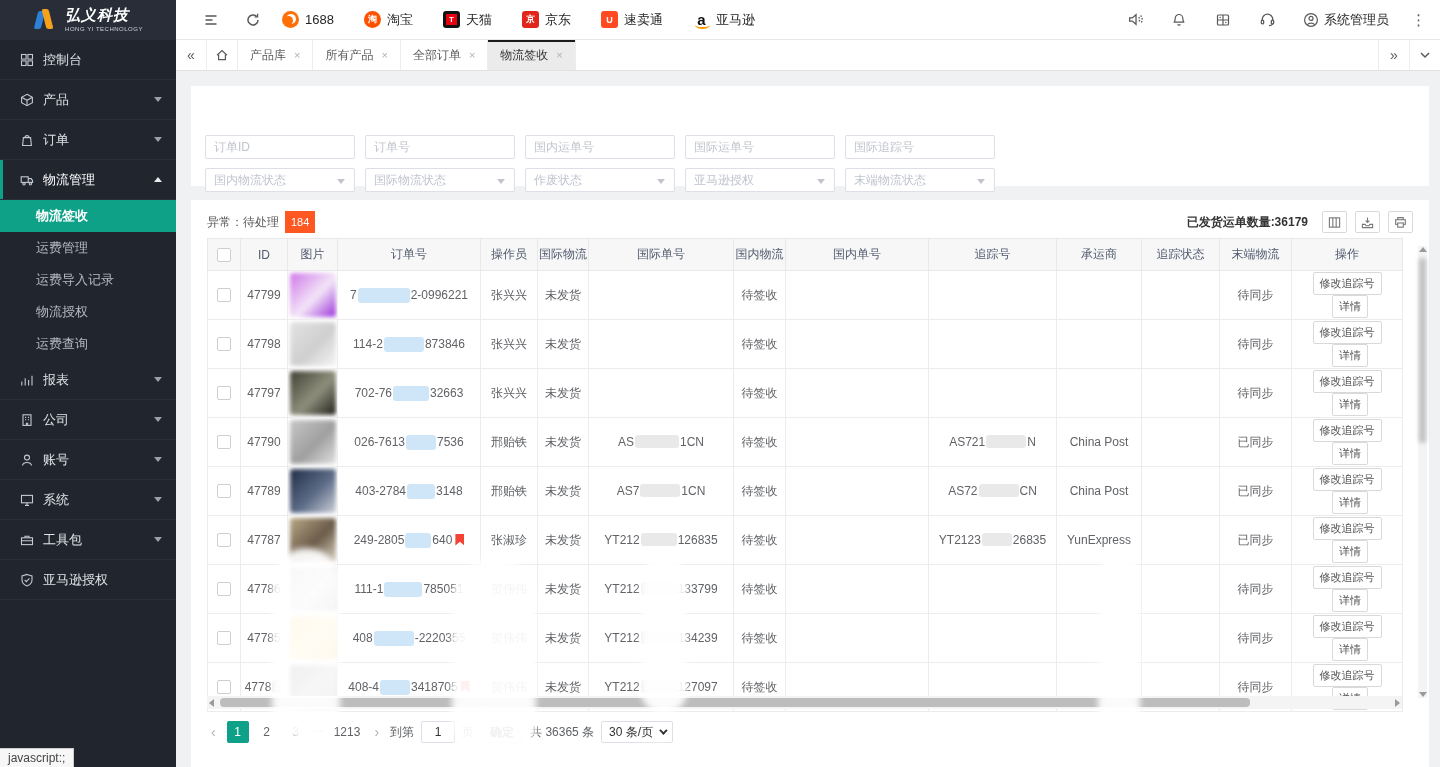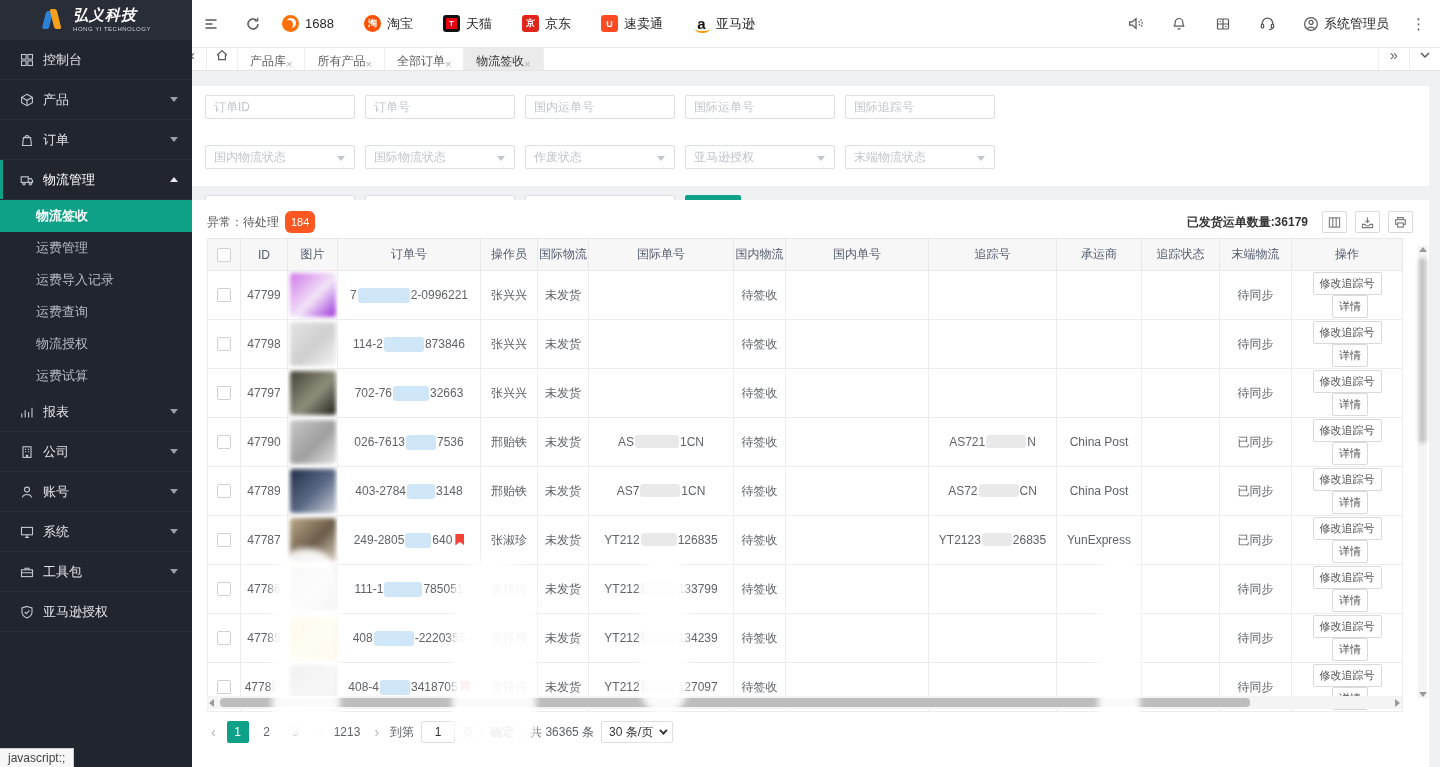--- a/index.html
+++ b/index.html
@@ -1,20 +1,20 @@
 <!DOCTYPE html>
 <html><head>
 <meta charset="utf-8">
 <style>
   * { box-sizing: border-box; margin: 0; padding: 0; }
   html,body { width:1440px; height:767px; overflow:hidden; }
   body { font-family:"Liberation Sans", sans-serif; background:#f0f1f2; position:relative; font-size:12px; color:#333; }
 
   
-  .sidebar { position:absolute; left:0; top:0; bottom:0; width:192px; background:#21252e; z-index:10; }
+  .sidebar { position:absolute; left:0; top:0; bottom:0; width:176px; background:#21252e; z-index:10; }
   .logo { height:40px; background:#282d37; display:flex; align-items:center; justify-content:center; gap:6px; }
   .logo-mark { width:26px; height:26px; position:relative; flex:0 0 auto; }
   .logo-mark i { position:absolute; width:7px; height:18px; border-radius:2px; }
   .logo-mark .b1 { background:#2e7fd6; left:3px; top:4px; transform:skewX(-14deg); }
   .logo-mark .b2 { background:#f5a11c; left:11px; top:2px; transform:skewX(14deg); height:20px; }
   .logo-text { display:flex; flex-direction:column; line-height:1; }
   .logo-title { font-family:"DejaVu Serif", serif; font-style:italic; font-weight:bold; color:#fff; font-size:15px; letter-spacing:1px; }
   .logo-sub { color:#cfd3da; font-size:6px; letter-spacing:0.5px; margin-top:3px; }
   .menu { }
   .menu-item { height:40px; display:flex; align-items:center; padding:0 14px 0 20px; color:#dfe2e8; font-size:13px; border-bottom:1px solid #2a2e38; cursor:pointer; position:relative; }
@@ -22,57 +22,57 @@
   .menu-item .mi-label { flex:1; }
   .caret { width:0; height:0; border-left:4px solid transparent; border-right:4px solid transparent; }
   .caret.down { border-top:5px solid #9aa0ac; }
   .caret.up { border-bottom:5px solid #e8eaf0; }
   .menu-item.expanded { color:#ffffff; }
   .menu-item.expanded::before { content:""; position:absolute; left:0; top:0; bottom:0; width:3px; background:#0fa188; }
   .submenu-item { height:32px; display:flex; align-items:center; padding-left:36px; color:#b4bac4; font-size:13px; cursor:pointer; }
   .submenu-item.active { background:#0fa188; color:#fff; font-weight:bold; }
 
   
-  .topbar { position:absolute; left:176px; top:0; right:0; height:48px; background:#fff; border-bottom:1px solid #e8e8e8; display:flex; align-items:center; padding:0 14px 0 22px; z-index:6; }
+  .topbar { position:absolute; left:176px; top:0; right:0; height:40px; background:#fff; border-bottom:1px solid #e8e8e8; display:flex; align-items:center; padding:0 14px 0 22px; z-index:6; }
   .tb-icon-btn { width:26px; height:26px; display:flex; align-items:center; justify-content:center; cursor:pointer; margin-right:16px; }
   .mk-list { display:flex; align-items:center; }
   .mk-item { display:flex; align-items:center; gap:6px; margin-right:30px; cursor:pointer; font-size:13px; color:#262626; }
   .mk-badge { width:17px; height:17px; border-radius:3px; display:flex; align-items:center; justify-content:center; color:#fff; font-size:9px; font-weight:bold; position:relative; overflow:hidden; }
   .mk-badge.circle { border-radius:50%; }
   .mk-badge.amazon { background:transparent; color:#111; font-size:15px; font-weight:bold; overflow:visible; }
   .mk-badge.amazon::after { content:""; position:absolute; left:2px; right:0; bottom:-1px; height:6px; border-bottom:2px solid #ff9900; border-radius:50%; }
   .mk-1688-swoosh { position:absolute; width:10px; height:10px; border-radius:50%; background:#fff; left:4px; top:3px; }
   .mk-1688-swoosh::after { content:""; position:absolute; width:9px; height:9px; border-radius:50%; background:#ff6f06; left:-2px; top:2px; }
   .tmall-inner { width:11px; height:11px; background:#e60012; color:#fff; font-size:8px; font-weight:bold; display:flex; align-items:center; justify-content:center; }
   .topbar-right { margin-left:auto; display:flex; align-items:center; }
   .tbr-icon { width:28px; height:28px; display:flex; align-items:center; justify-content:center; cursor:pointer; margin-left:16px; }
   .user-chip { display:flex; align-items:center; gap:5px; margin-left:22px; cursor:pointer; font-size:13px; color:#262626; }
   .kebab { margin-left:22px; font-size:15px; color:#595959; cursor:pointer; letter-spacing:0; }
 
   
   .tabbar { position:absolute; left:176px; top:40px; right:0; height:31px; background:#fff; border-bottom:1px solid #e2e2e2; display:flex; align-items:stretch; z-index:5; }
   .tab-nav-btn { width:31px; display:flex; align-items:center; justify-content:center; border-right:1px solid #ededed; color:#595959; cursor:pointer; font-size:14px; }
-  .tab { display:flex; align-items:flex-end; padding:0 12px; border-right:1px solid #ededed; font-size:12px; color:#595959; cursor:pointer; position:relative; background:#fff; }
+  .tab { display:flex; align-items:center; gap:8px; padding:0 12px; border-right:1px solid #ededed; font-size:12px; color:#595959; cursor:pointer; position:relative; background:#fff; }
   .tab .tab-close { color:#b0b0b0; font-size:11px; }
   .tab.active { background:#ebebeb; color:#333; }
   .tab.active::before { content:""; position:absolute; left:0; right:0; top:0; height:2px; background:#1a1a1a; }
   .tabbar-right { margin-left:auto; display:flex; }
   .tab-nav-btn.right { border-right:none; border-left:1px solid #ededed; }
 
   
   .filter-card { position:absolute; left:191px; top:86px; width:1238px; height:100px; background:#fff; padding:9px 14px; }
-  .filter-grid { display:grid; grid-template-columns:repeat(5,150px); gap:26px 10px; }
+  .filter-grid { display:grid; grid-template-columns:repeat(5,150px); gap:9px 10px;margin-top:40px; }
   .f-input, .f-select { height:24px; border:1px solid #dcdfe6; border-radius:2px; background:#fff; display:flex; align-items:center; padding:0 8px; color:#c0c4cc; font-size:12px; position:relative; }
   .f-select::after { content:""; position:absolute; right:9px; top:10px; width:0; height:0; border-left:4px solid transparent; border-right:4px solid transparent; border-top:5px solid #c0c4cc; }
   .search-btn { height:24px; width:56px; background:#0fa188; border:none; border-radius:2px; color:#fff; font-size:12px; display:flex; align-items:center; justify-content:center; gap:4px; cursor:pointer; justify-self:start; }
 
   
   .table-card { position:absolute; left:191px; top:200px; width:1238px; height:684px; background:#fff; padding:8px 16px 10px; }
   .tbl-toolbar { height:28px; display:flex; align-items:center; font-size:12px; color:#595959; }
-  .badge { background:#ff5722; color:#fff; font-size:11px; padding:5px 6px; border-radius:6px; margin-left:6px; }
+  .badge { background:#ff5722; color:#fff; font-size:11px; padding:5px 6px; border-radius:0; margin-left:6px; }
   .toolbar-right { margin-left:auto; display:flex; align-items:center; gap:8px; }
   .shipped-total { color:#333; font-weight:bold; margin-right:6px; }
   .tool-btn { width:25px; height:22px; border:1px solid #d9d9d9; border-radius:2px; background:#fff; display:flex; align-items:center; justify-content:center; cursor:pointer; }
 
   .tbl-wrap { position:relative; margin-top:2px; }
   table.tbl { border-collapse:collapse; table-layout:fixed; width:1195px; }
   .tbl th { background:#f7f7f7; font-weight:normal; color:#515a6e; height:32px; font-size:12px; border:1px solid #e8e8e8; border-left:none; }
   .tbl th:first-child { border-left:1px solid #e8e8e8; }
   .tbl td { height:49px; border-bottom:1px solid #ececec; border-right:1px solid #ececec; text-align:center; font-size:12px; color:#606266; overflow:hidden; }
   .tbl td:first-child { border-left:1px solid #ececec; }
@@ -169,23 +169,22 @@
             <circle cx="10.4" cy="10.8" r="1.2"></circle>
           </svg>
         </span>
         <span class="mi-label">物流管理</span>
         <span class="caret up"></span>
       </div>
       <div>
         <div class="submenu-item active">物流签收</div>
         <div class="submenu-item">运费管理</div>
         <div class="submenu-item">运费导入记录</div>
+        <div class="submenu-item">物流授权</div>
         <div class="submenu-item">运费查询</div>
-        <div class="submenu-item">物流授权</div>
-        <div class="submenu-item">运费试算</div>
       </div>
       <div class="menu-item">
         <span class="mi-icon">
           <svg width="14" height="14" viewBox="0 0 14 14" fill="none" stroke="#c3c8d4" stroke-width="1.1">
             <path d="M1.8 12.4V8.4M5.2 12.4V5.2M8.6 12.4V7M12 12.4V2.8"></path>
           </svg>
         </span>
         <span class="mi-label">报表</span>
         <span class="caret down"></span>
       </div>

